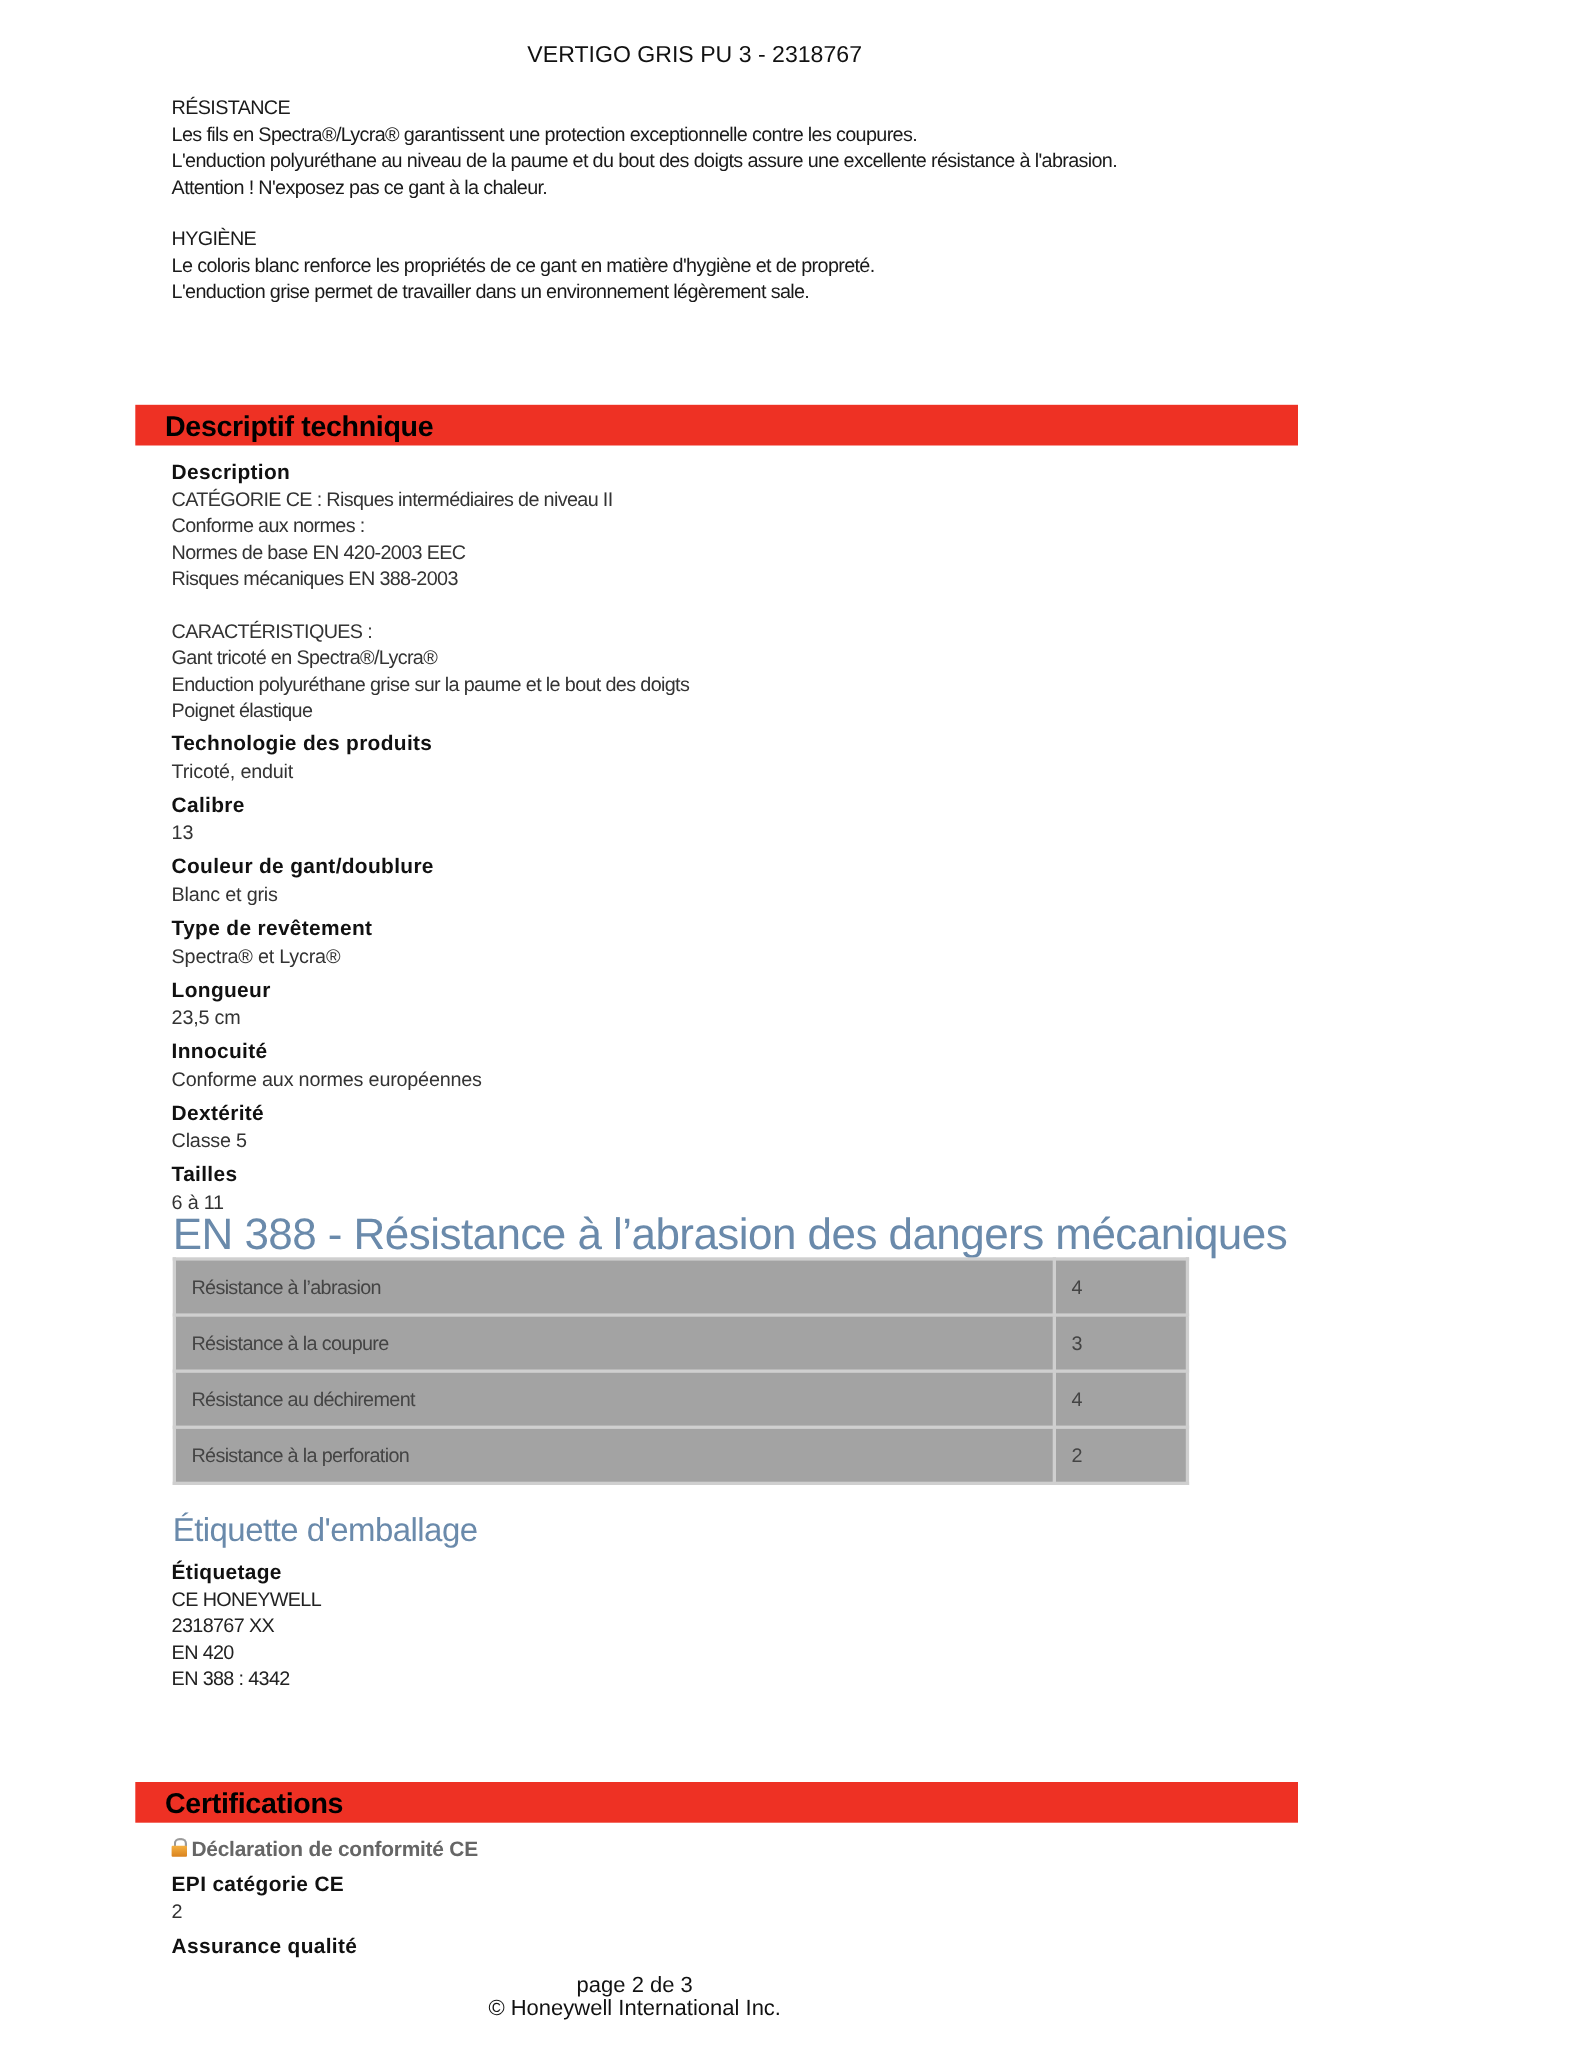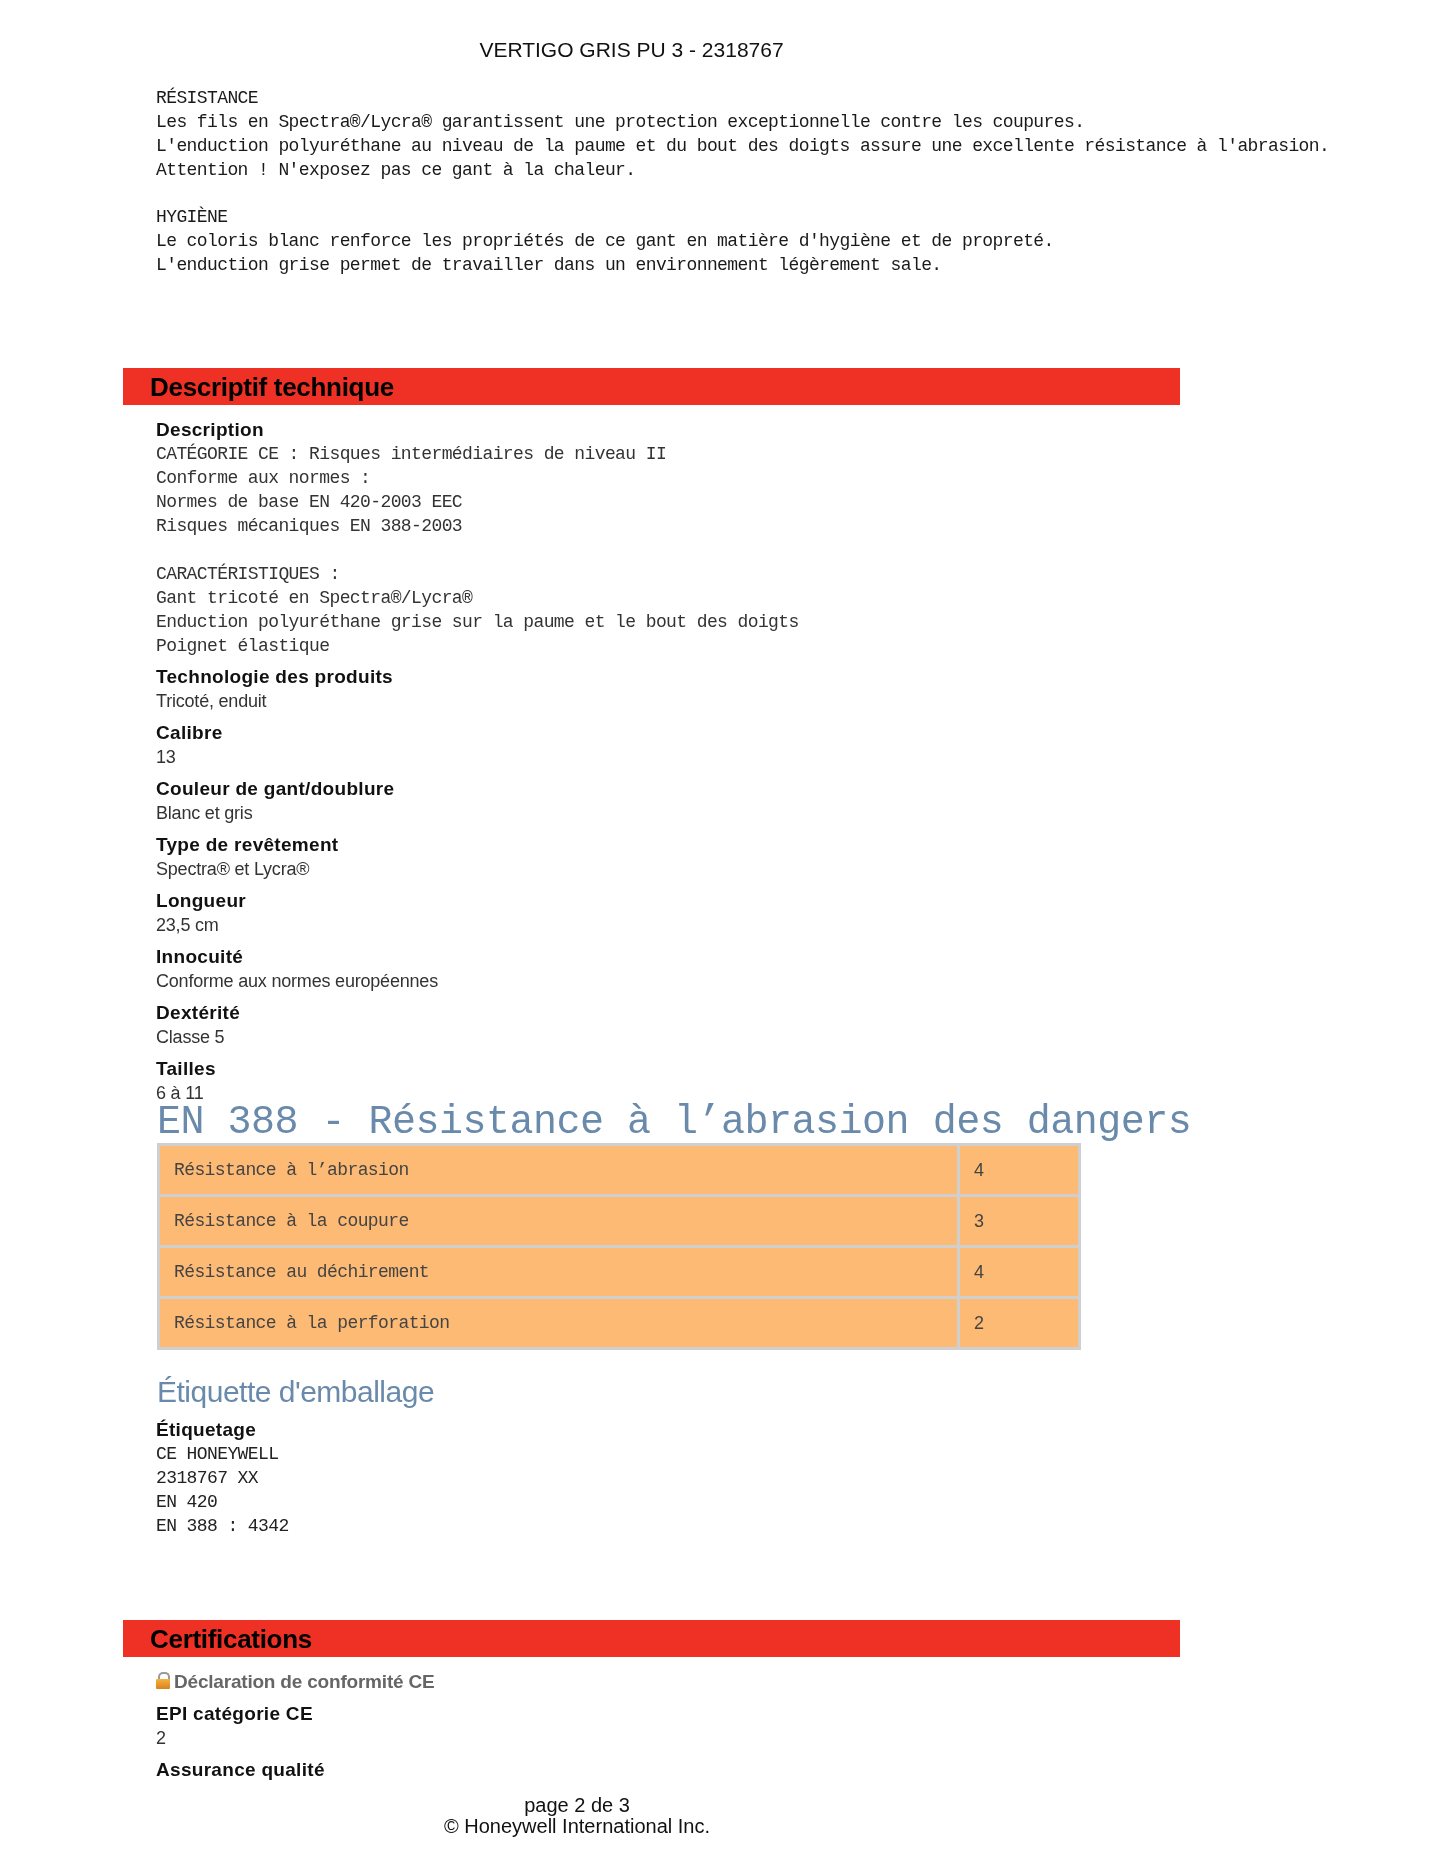--- a/index.html
+++ b/index.html
@@ -1,28 +1,28 @@
 <!DOCTYPE html>
 <html><head>
 <meta charset="utf-8">
 <style>
   html, body { margin: 0; padding: 0; background: #ffffff; }
   body { width: 1445px; height: 1870px; position: relative; font-family: "Liberation Sans", sans-serif; color: #1a1a1a; overflow: hidden; }
   .page-title { position: absolute; top: 38px; left: 0; width: 1263px; text-align: center; font-size: 21px; color: #111; }
   .block { position: absolute; left: 156px; font-size: 18px; line-height: 24px; letter-spacing: -0.2px; }
   .block .line { display: block; white-space: nowrap; }
-  .cond { font-family: Liberation Mono, monospace; letter-spacing: -0.6px; }
+  .cond { font-family: Liberation Sans, sans-serif; letter-spacing: -0.6px; }
   .section-bar { position: absolute; left: 123px; width: 1057px; height: 37px; background: #ee3124; }
   .section-bar span { position: absolute; left: 27px; top: 4px; font-size: 26px; font-weight: bold; color: #000000; letter-spacing: -0.3px; }
   .field { margin: 0; }
   .field-label { font-weight: bold; font-size: 19px; line-height: 24px; color: #111; letter-spacing: 0.3px; }
   .field-value { font-size: 18px; line-height: 24px; color: #333; }
   .subheading { position: absolute; left: 157px; font-size: 40px; color: #6a8aab; letter-spacing: -0.5px; }
   table.en388 { position: absolute; left: 157px; top: 1143px; width: 924px; border-collapse: collapse; }
-  table.en388 td { background: #fdba74; border: 3px solid #cfcfcf; height: 48px; font-size: 18px; color: #444; padding: 0 0 0 14px; }
+  table.en388 td { background: #a3a3a3; border: 3px solid #cfcfcf; height: 48px; font-size: 18px; color: #444; padding: 0 0 0 14px; }
   table.en388 td.val { width: 104px; padding-left: 14px; }
   .lock { display: inline-block; width: 14px; height: 17px; position: relative; vertical-align: -1px; margin-right: 4px; }
   .lock .shackle { position: absolute; left: 2px; top: 0; width: 8px; height: 9px; border: 2px solid #9a9a9a; border-bottom: none; border-radius: 5px 5px 0 0; }
   .lock .body { position: absolute; left: 0; top: 7px; width: 14px; height: 10px; background: linear-gradient(#f5b041, #d9821e); border-radius: 1px; }
   .cert-decl { font-weight: bold; font-size: 19px; color: #666; }
   .footer { position: absolute; left: 0; width: 1154px; text-align: center; font-size: 20px; color: #111; }
 </style>
 </head>
 <body>
 

